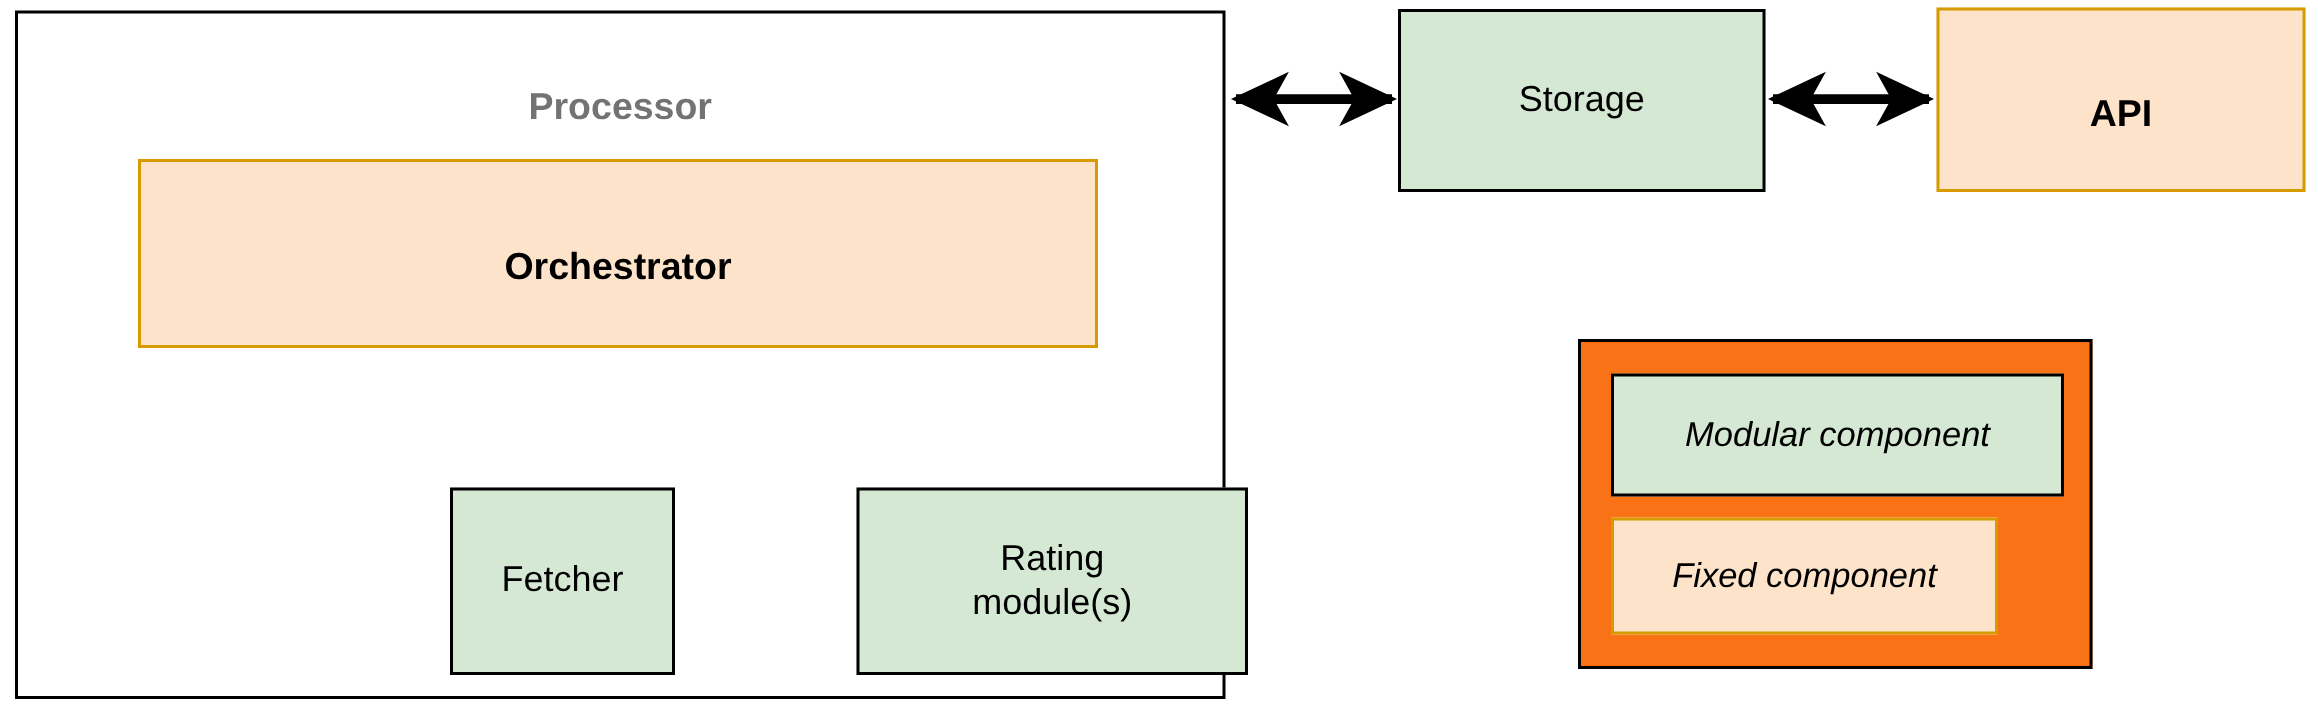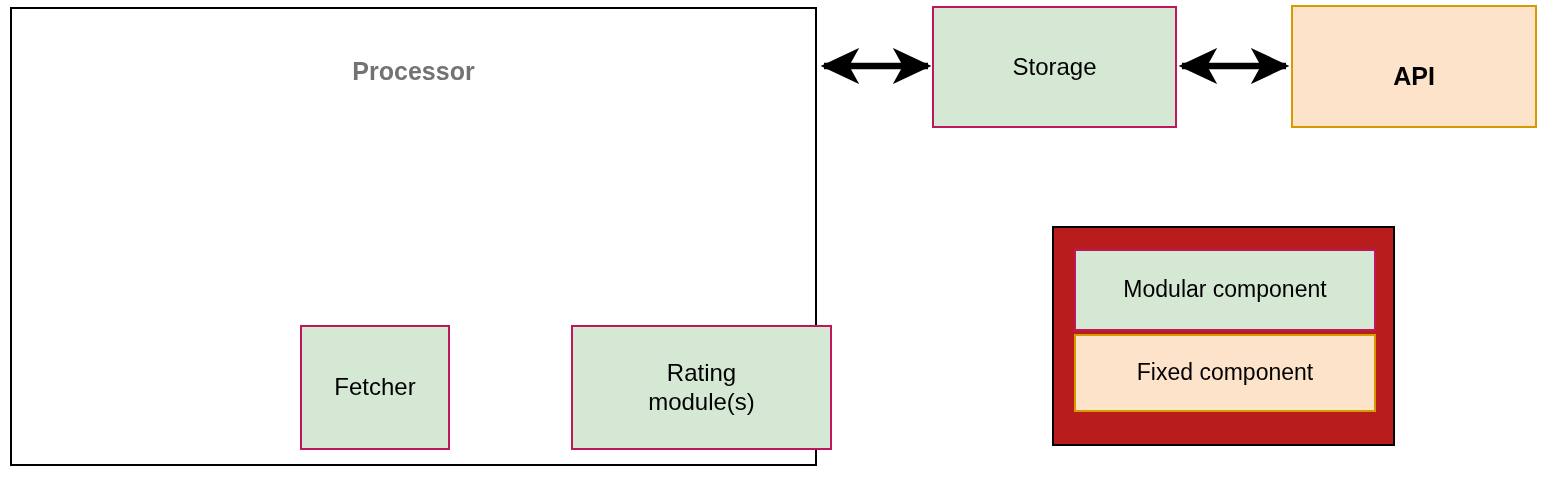--- a/index.html
+++ b/index.html
@@ -41,30 +41,31 @@
     left: 0;
     right: 0;
     text-align: center;
     font-weight: bold;
     font-size: 25px;
     color: #737373;
   }
   
   .modular {
     background: #d5e8d4;
-    border: 2px solid #be185d;
+    border: 2px solid #000000;
   }
   
   .fixed {
     background: #fce3c9;
     border: 2px solid #d79b00;
   }
   .legend-box {
     border: 2px solid #000000;
-    background: #b91c1c;
+    background: #f97316;
+    font-style: italic;
   }
   .label {
     display: block;
     padding: 0 6px;
     white-space: pre-line;
   }
   .t24 { font-size: 24px; }
   .t25b { font-size: 25px; font-weight: bold; margin-top: 20px; }
   .t23 { font-size: 23px; }
   svg.edges {
@@ -110,20 +111,23 @@
 
     <path d="M 824 66 L 928 66" fill="none" stroke="#000000" stroke-width="6.5" stroke-linecap="butt" marker-start="url(#arrowStart)" marker-end="url(#arrowEnd)"></path>
 
     <path d="M 1182 66 L 1286 66" fill="none" stroke="#000000" stroke-width="6.5" stroke-linecap="butt" marker-start="url(#arrowStart)" marker-end="url(#arrowEnd)"></path>
   </svg>
 
   <div class="node container-box" style="left:10px; top:7px; width:807px; height:459px;">
     <span class="container-title" style="top:48px;">Processor</span>
   </div>
 
+  <div class="node fixed" style="left:92px; top:106px; width:640px; height:126px;">
+    <span class="label t25b">Orchestrator</span>
+  </div>
 
 
   <div class="node modular" style="left:300px; top:325px; width:150px; height:125px;">
     <span class="label t24">Fetcher</span>
   </div>
 
   <div class="node modular" style="left:571px; top:325px; width:261px; height:125px;">
     <span class="label t24">Rating
 module(s)</span>
   </div>
@@ -135,18 +139,18 @@
   <div class="node fixed" style="left:1291px; top:5px; width:246px; height:123px;">
     <span class="label t25b">API</span>
   </div>
 
   <div class="node legend-box" style="left:1052px; top:226px; width:343px; height:220px; display:block;">
 
     <div class="node modular" style="left:20px; top:21px; width:302px; height:82px;">
       <span class="label t23">Modular component</span>
     </div>
 
-    <div class="node fixed" style="left:20px; top:106px; width:302px; height:78px;">
+    <div class="node fixed" style="left:20px; top:117px; width:258px; height:78px;">
       <span class="label t23">Fixed component</span>
     </div>
   </div>
 
 </div>
 
 </body></html>

